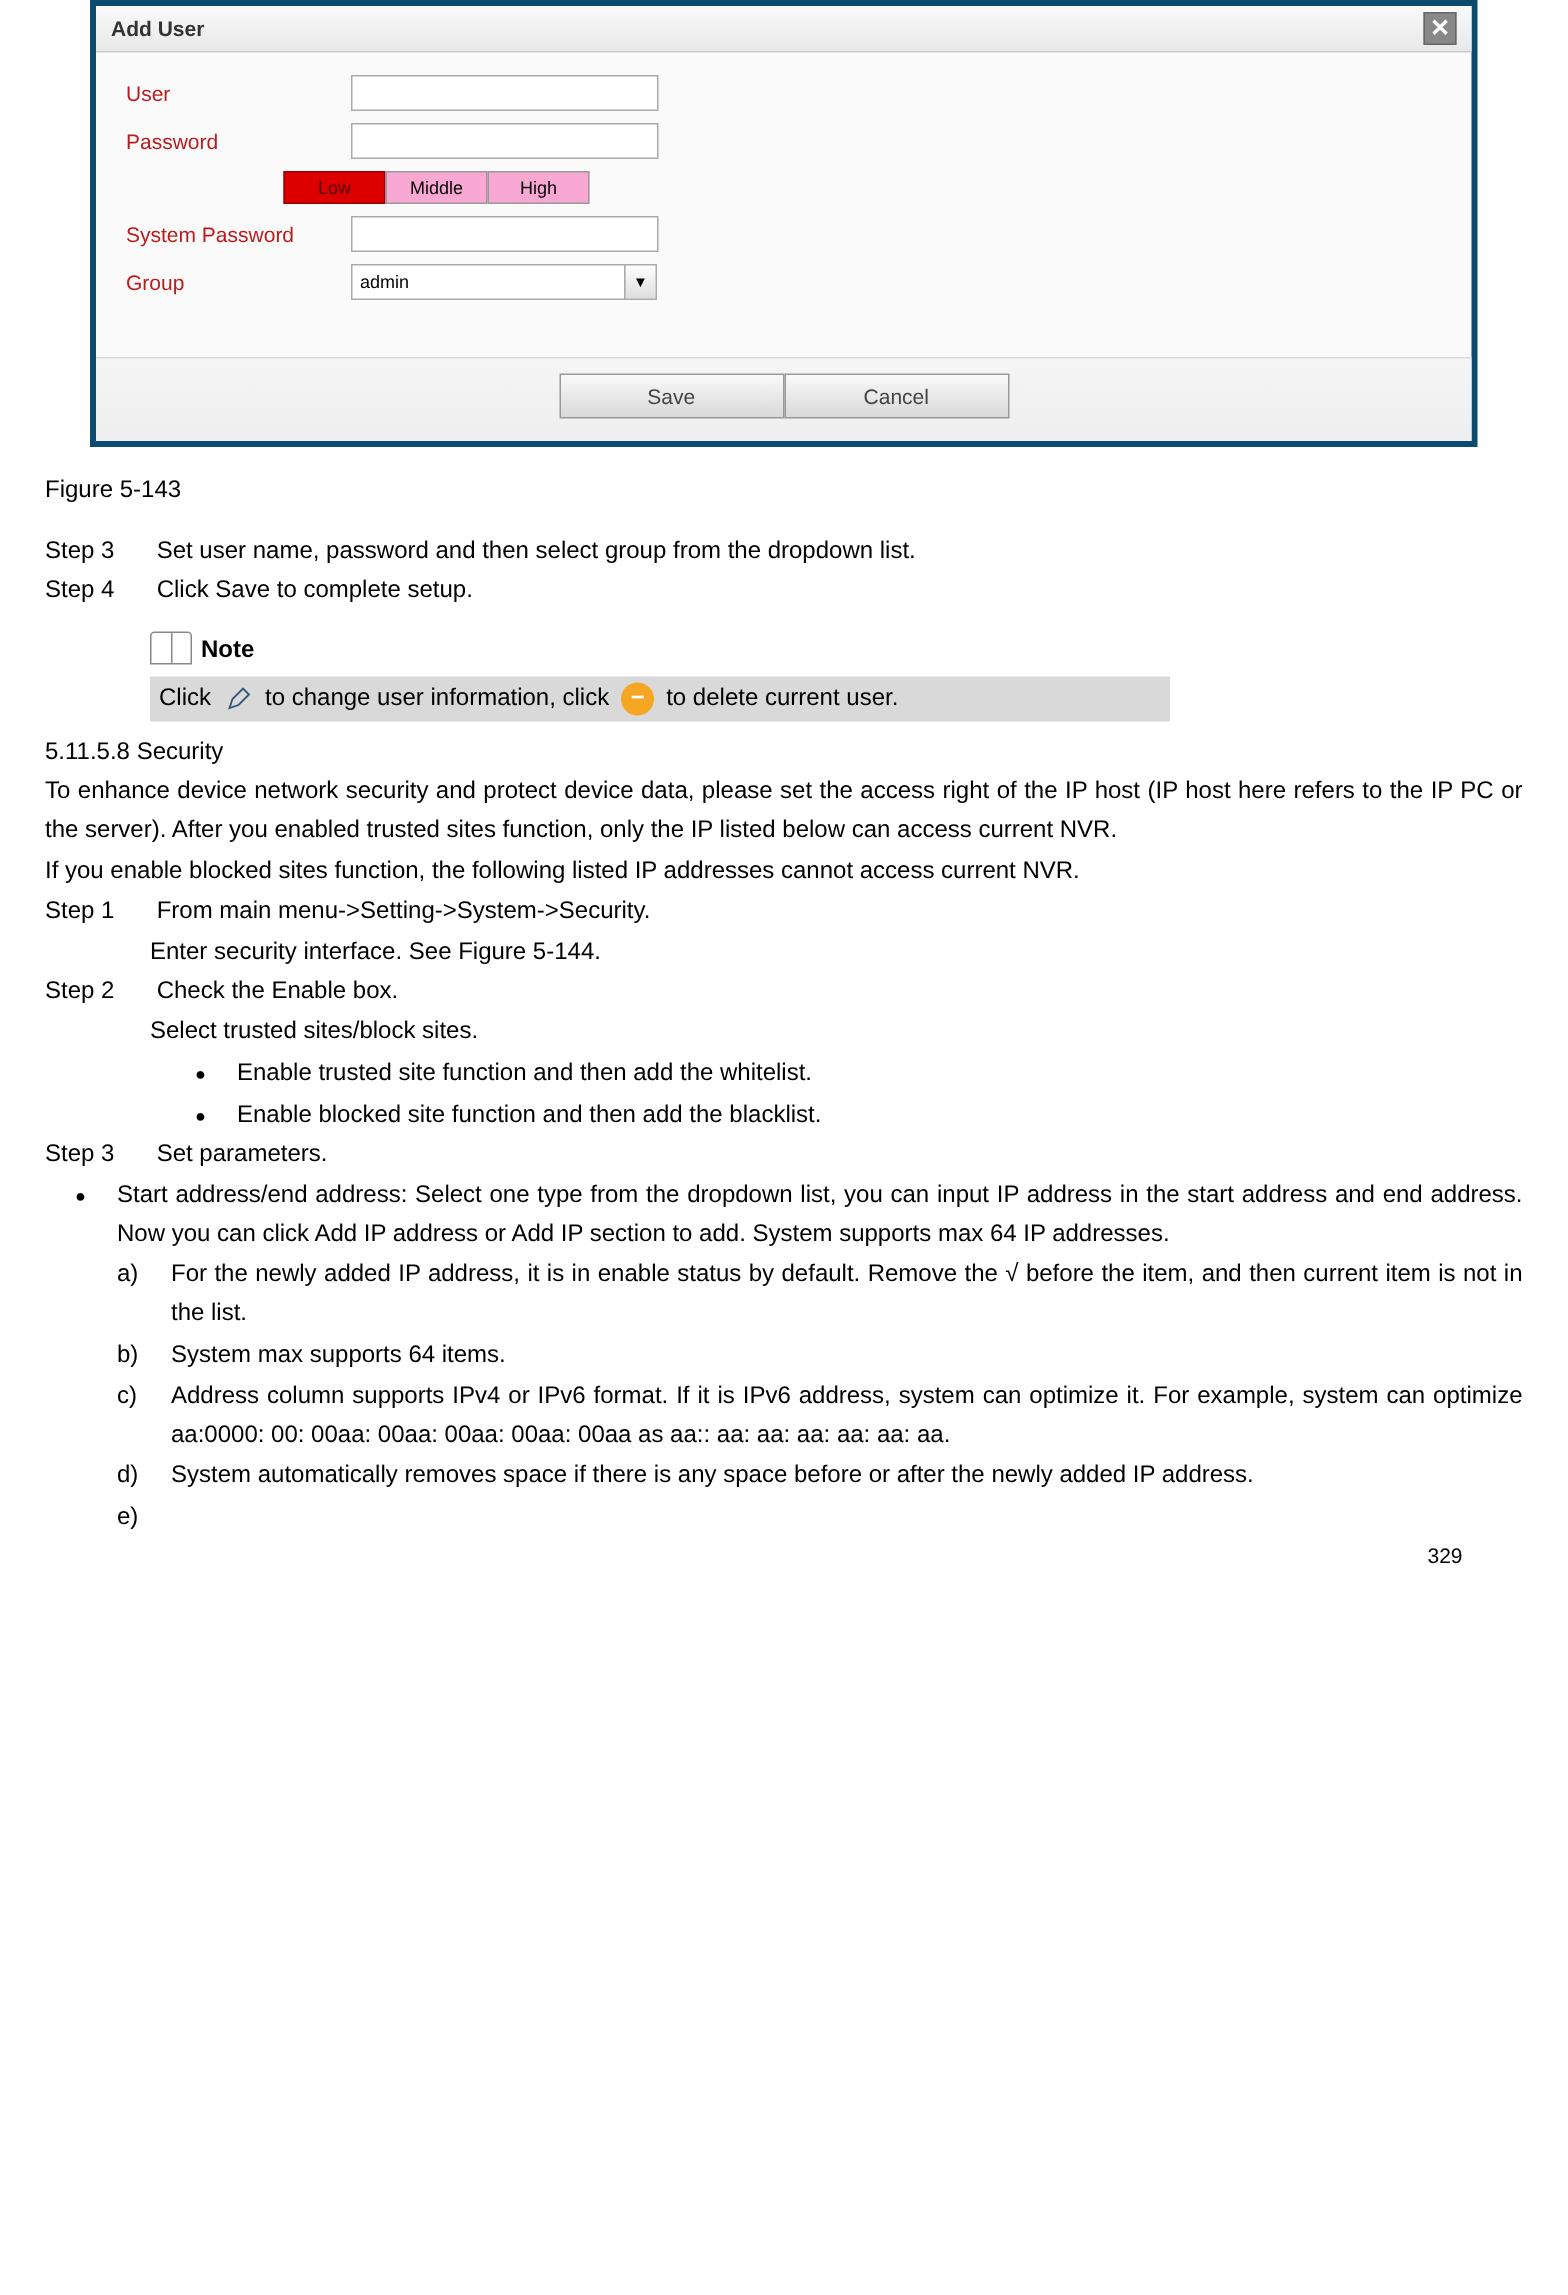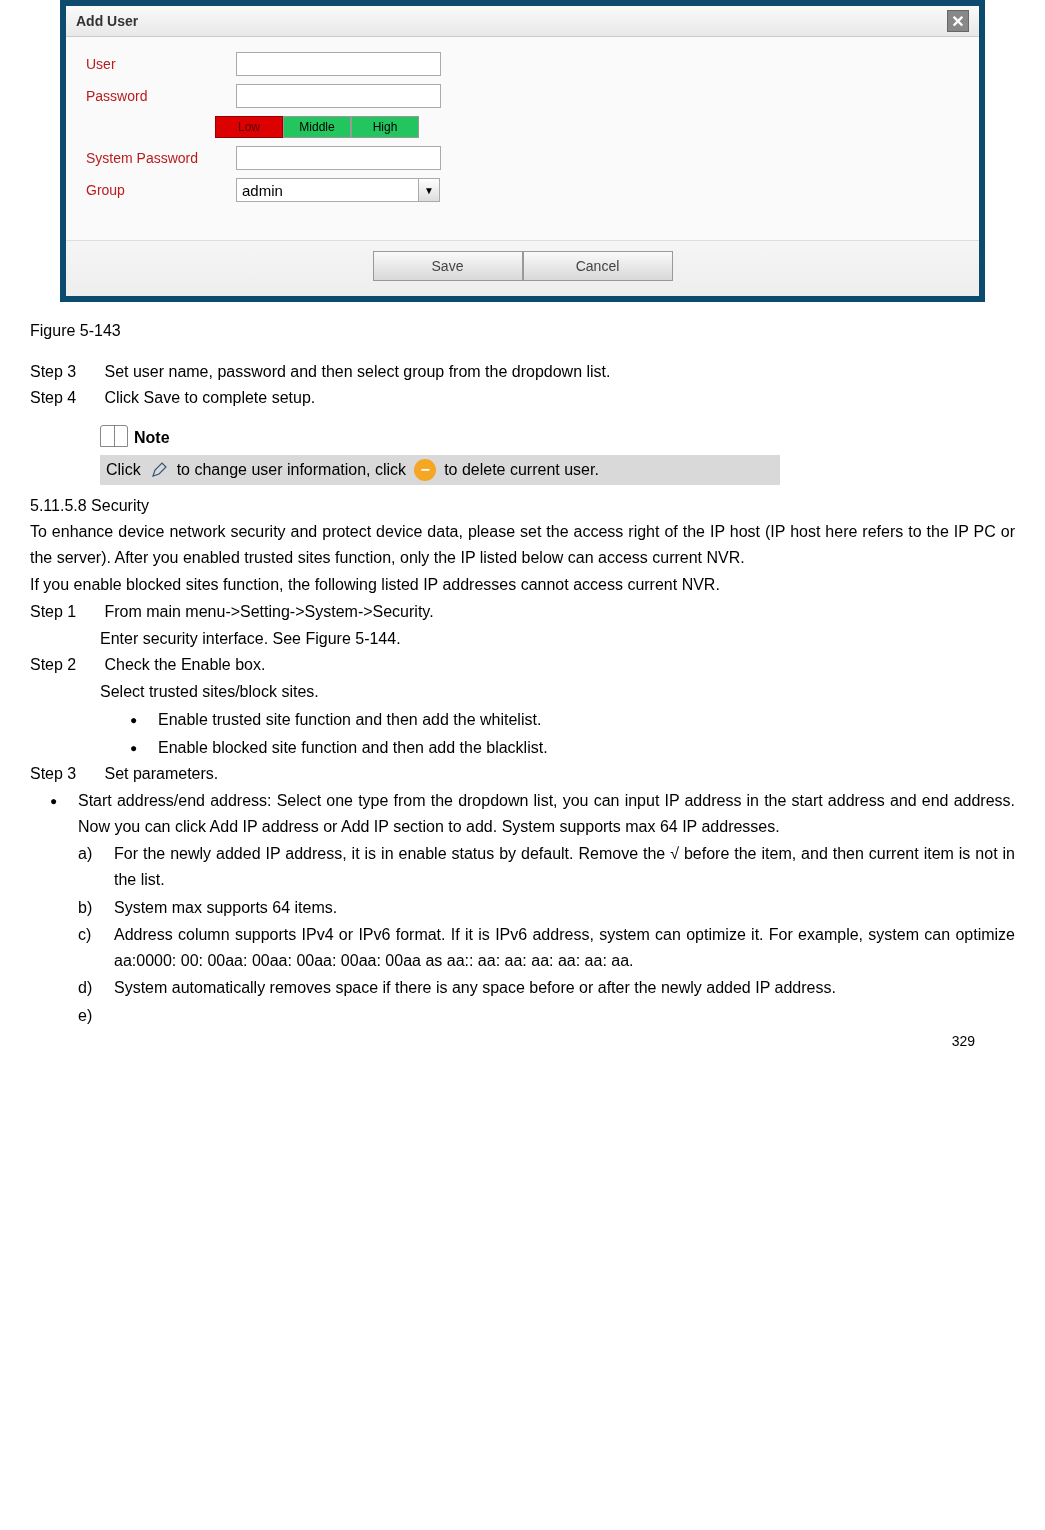--- a/index.html
+++ b/index.html
@@ -5,21 +5,21 @@
     * { box-sizing: border-box; margin: 0; padding: 0; }
     body {
       font-family: Arial, sans-serif;
       font-size: 16px;
       background: #fff;
       width: 1045px;
       padding: 0 30px;
       color: #000;
     }
     .dialog {
-      border: 6px solid #0c4a6e;
+      border: 4px solid #0c4a6e;
       margin: 0 30px 20px 30px;
       background: #fafafa;
       position: relative;
     }
     .dialog-title {
       background: linear-gradient(#fafafa, #e8e8e8);
       border-bottom: 1px solid #ccc;
       padding: 4px 10px;
       font-weight: bold;
       font-size: 14px;
@@ -48,36 +48,36 @@
     .form-label {
       width: 150px;
       font-size: 14px;
       color: #b91c1c;
     }
     .form-input {
       width: 205px;
       height: 24px;
       border: 1px solid #aaa;
       padding: 0 5px;
-      font-size: 15px;
+      font-size: 12px;
       background: #fff;
     }
     .strength-row {
       display: flex;
-      margin-left: 94px;
+      margin-left: 70px;
       margin-bottom: 8px;
       padding-left: 35px;
     }
     .strength-seg {
       width: 68px;
       height: 22px;
       border: 1px solid #999;
       font-size: 12px;
       display: flex; align-items: center; justify-content: center;
-      background: #22c55e;
+      background: #f9a8d4;
     }
     .strength-low { background: #d00; color: #500; border-color: #900; }
     .select-wrap {
       display: flex;
       align-items: center;
     }
     .select-arrow {
       width: 22px; height: 24px;
       border: 1px solid #aaa;
       background: linear-gradient(#fff,#ddd);

